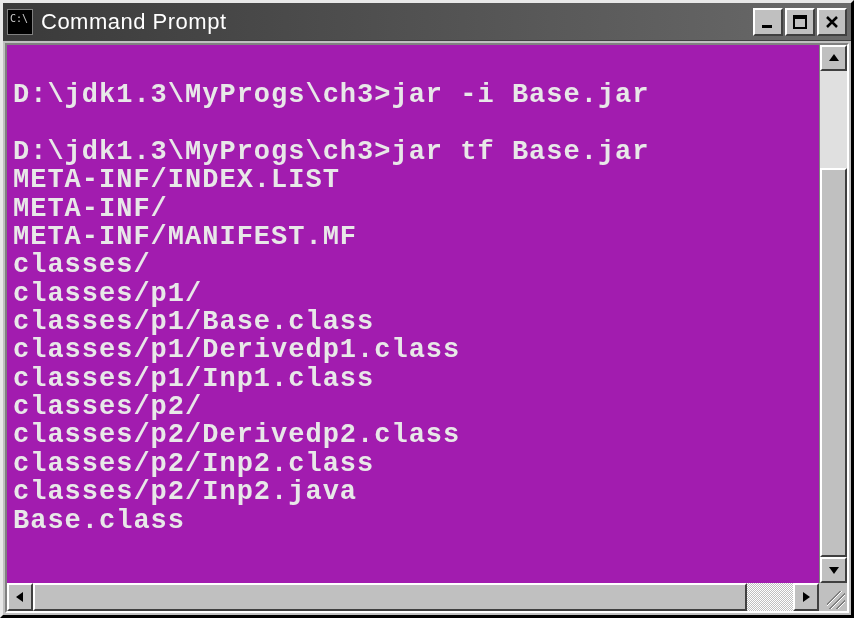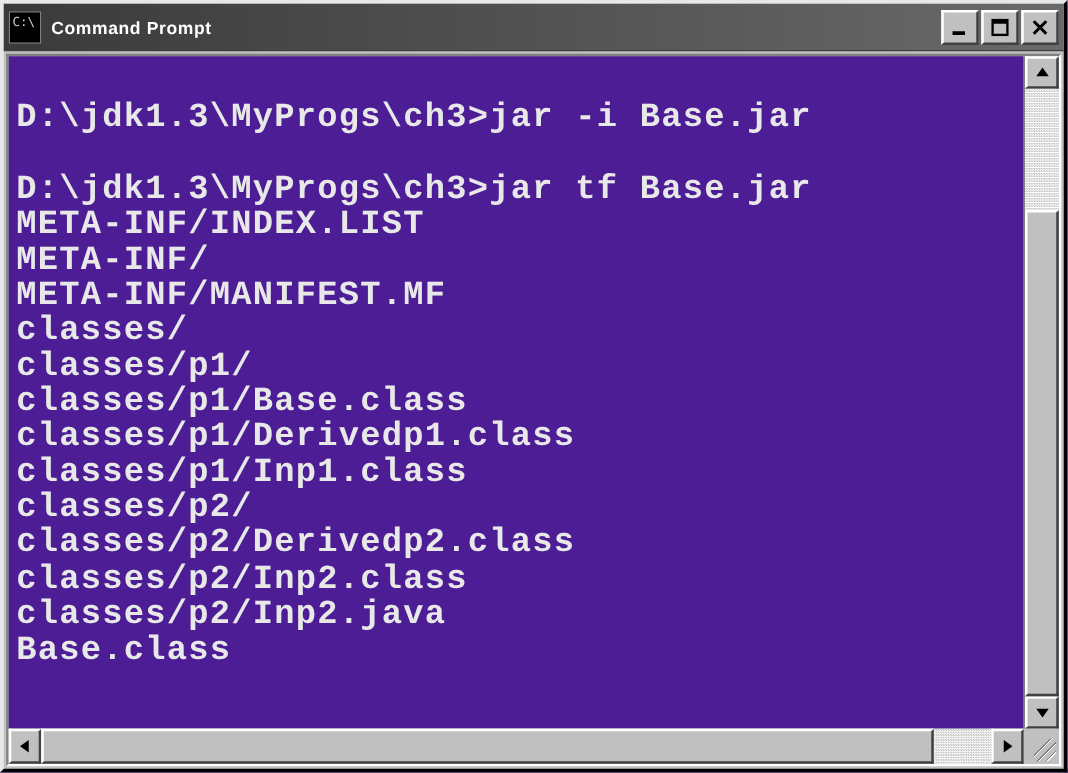--- a/index.html
+++ b/index.html
@@ -42,22 +42,22 @@
       position: absolute;
       top: 3px;
       left: 2px;
       color: #ccc;
       font-size: 10px;
       font-family: monospace;
     }
     .titlebar-text {
       flex: 1;
       color: #fff;
-      font-weight: bold;
-      font-size: 14px;
+      font-weight: normal;
+      font-size: 22px;
       font-family: "Tahoma", "Arial", sans-serif;
       letter-spacing: 0.5px;
     }
     .titlebar-buttons {
       display: flex;
       gap: 2px;
     }
     .tbtn {
       width: 30px;
       height: 28px;
@@ -79,21 +79,21 @@
       margin: 2px;
       min-height: 0;
     }
     .hwrap {
       flex: 1;
       display: flex;
       min-height: 0;
     }
     .console {
       flex: 1;
-      background: #4c1d95;
+      background: #a21caf;
       color: #e8e8e8;
       font-family: "Courier New", monospace;
       font-weight: bold;
       font-size: 27px;
       line-height: 1.05;
       padding: 8px 14px 4px 6px;
       white-space: pre;
       overflow: hidden;
       letter-spacing: 1px;
     }

